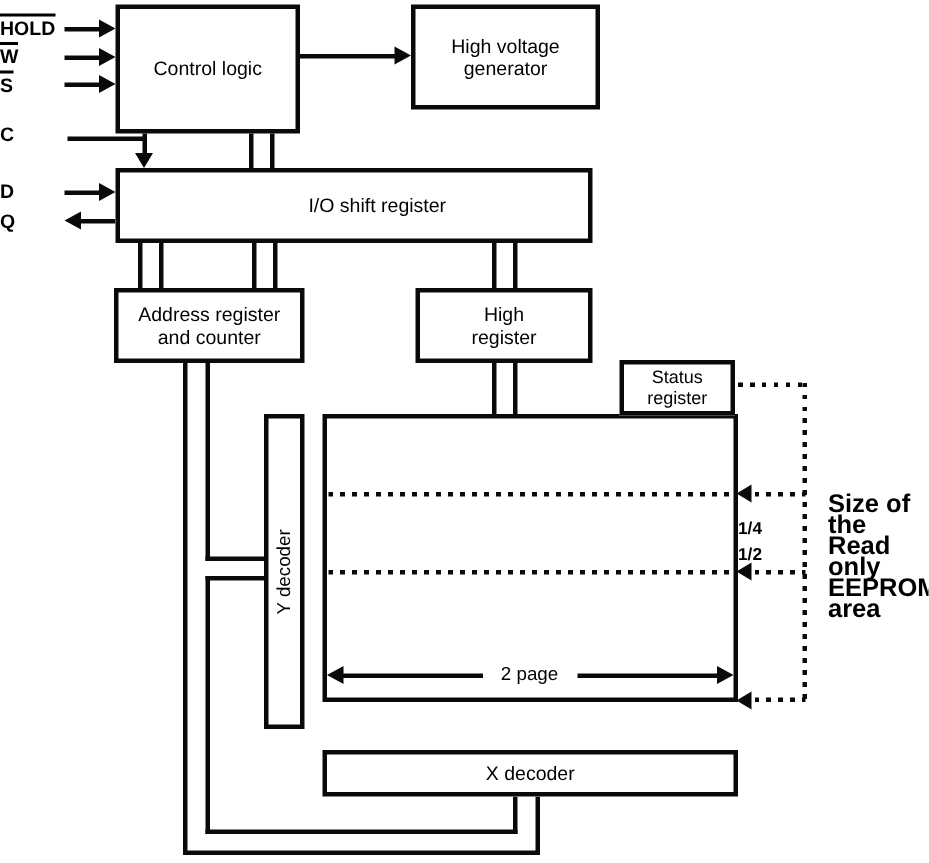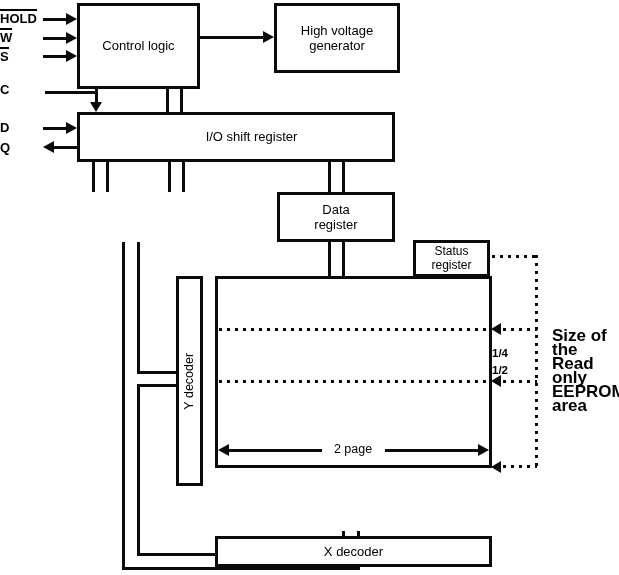--- a/index.html
+++ b/index.html
@@ -89,39 +89,43 @@
 
   <div class="box" style="left:274px; top:3px;   width:126px; height:70px;align-items:center;">
     <span>High voltage</span>
     <span>generator</span>
   </div>
 
   <div class="box" style="left:77px;  top:112px; width:318px; height:50px;padding-left:31px;">
     <span>I/O shift register</span>
   </div>
 
+  <div class="box" style="left:76px;  top:192px; width:127px; height:50px;">
+    <span>Address register</span>
+    <span>and counter</span>
+  </div>
 
   <div class="box" style="left:277px; top:192px; width:118px; height:50px;">
-    <span>Data</span>
+    <span>High</span>
     <span>register</span>
   </div>
 
   <div class="box" style="left:215px; top:276px; width:277px; height:192px;"></div>
 
   <div class="box" style="left:413px; top:240px; width:77px; height:37px; font-size:12px; line-height:1.12;">
     <span>Status</span>
     <span>register</span>
   </div>
 
   <div class="box" style="left:176px; top:276px; width:27px; height:210px;">
     <span class="vtext">Y decoder</span>
   </div>
 
 
-  <div class="box" style="left:215px; top:500px; width:277px; height:31px;margin-top:36px;">
+  <div class="box" style="left:215px; top:500px; width:277px; height:31px;">
     <span>X decoder</span>
   </div>
 
   <div class="dot-h" style="left:219px; top:328px; width:270px;"></div>
   <div class="ah l" style="left:491px; top:323px; border-right-width:10px;"></div>
   <div class="dot-h" style="left:503px; top:328px; width:34px;"></div>
   <div class="frac" style="left:492px; top:311px;margin-top:36px;">1/4</div>
 
   <div class="dot-h" style="left:219px; top:380px; width:270px;"></div>
   <div class="ah l" style="left:491px; top:375px; border-right-width:10px;"></div>

